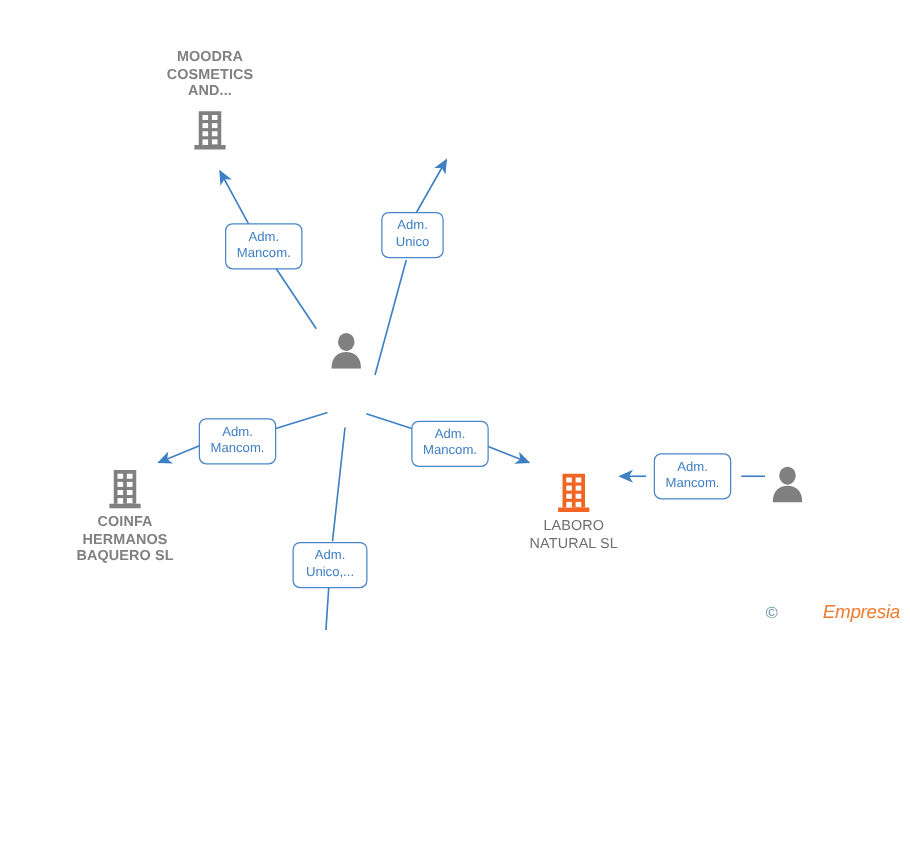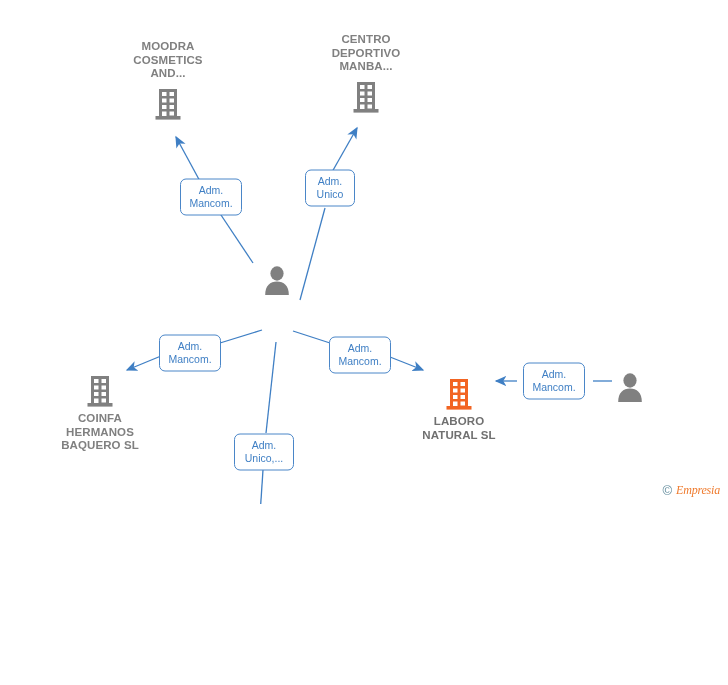--- a/index.html
+++ b/index.html
@@ -39,21 +39,21 @@
     white-space: pre-line;
   }
   .node-label.company {
     font-weight: bold;
   }
   .node-label.person {
     font-weight: normal;
   }
   .node-label.highlight {
     color: #707070;
-    font-weight: bold;
+    font-weight: normal;
   }
   .node-icon {
     display: flex;
     align-items: flex-end;
     justify-content: center;
     height: 36px;
   }
   .label-above .node-label { margin-bottom: 4px; }
   .label-below .node-label { margin-top: 4px; }
 
@@ -78,25 +78,26 @@
     display: flex;
     align-items: center;
     gap: 4px;
     font-size: 15px;
   }
   .wm-c {
     color: #5f8a9b;
     font-size: 13px;
   }
   .wm-text {
-    font-family: Liberation Serif, serif;
+    font-family: Liberation Sans, sans-serif;
     font-style: italic;
-    font-size: 12px;
+    font-size: 15px;
     color: #ef7b2e;
     letter-spacing: -0.2px;
+    margin-left: 32px;
   }
 </style>
 </head>
 <body>
 
 <div id="graph-canvas">
 
   <svg id="edges-layer" viewBox="0 0 728 685" width="728" height="685">
     <defs>
       <marker id="arrowblue" markerWidth="10" markerHeight="10" refX="8" refY="4" orient="auto" markerUnits="strokeWidth">
@@ -148,64 +149,45 @@
         <rect x="8" y="11.5" width="4.5" height="4" fill="#ffffff"></rect>
         <rect x="15.5" y="11.5" width="4.5" height="4" fill="#ffffff"></rect>
         <rect x="8" y="18" width="4.5" height="4" fill="#ffffff"></rect>
         <rect x="15.5" y="18" width="4.5" height="4" fill="#ffffff"></rect>
         <rect x="8" y="24.5" width="4.5" height="4.5" fill="#ffffff"></rect>
         <rect x="15.5" y="24.5" width="4.5" height="4" fill="#ffffff"></rect>
       </svg>
     </div>
   </div>
 
-  <div class="node label-above" style="left:366px; top:33px;">
-    <div class="node-label company">CENTRO
-DEPORTIVO
-MANBA...</div>
+
+  <div class="node label-above" style="left:277px; top:259px;">
+    <div class="node-icon">
+      <svg width="30" height="30" viewBox="0 0 30 30" aria-hidden="true">
+        <ellipse cx="15" cy="8.5" rx="6.6" ry="7.2" fill="#808080"></ellipse>
+        <path d="M3.2,30 C3.2,20.5 8.2,16.6 15,16.6 C21.8,16.6 26.8,20.5 26.8,30 Z" fill="#808080"></path>
+      </svg>
+    </div>
+  </div>
+
+  <div class="node label-below" style="left:100px; top:372px;">
     <div class="node-icon">
       <svg width="28" height="34" viewBox="0 0 28 34" aria-hidden="true">
         <rect x="5" y="2" width="18" height="27" fill="#808080"></rect>
         <rect x="1.5" y="29" width="25" height="3.6" fill="#808080"></rect>
         <rect x="8" y="5" width="4.5" height="4" fill="#ffffff"></rect>
         <rect x="15.5" y="5" width="4.5" height="4" fill="#ffffff"></rect>
         <rect x="8" y="11.5" width="4.5" height="4" fill="#ffffff"></rect>
         <rect x="15.5" y="11.5" width="4.5" height="4" fill="#ffffff"></rect>
         <rect x="8" y="18" width="4.5" height="4" fill="#ffffff"></rect>
         <rect x="15.5" y="18" width="4.5" height="4" fill="#ffffff"></rect>
         <rect x="8" y="24.5" width="4.5" height="4.5" fill="#ffffff"></rect>
         <rect x="15.5" y="24.5" width="4.5" height="4" fill="#ffffff"></rect>
       </svg>
     </div>
-  </div>
-
-  <div class="node label-above" style="left:277px; top:259px;">
-    <div class="node-icon">
-      <svg width="30" height="30" viewBox="0 0 30 30" aria-hidden="true">
-        <ellipse cx="15" cy="8.5" rx="6.6" ry="7.2" fill="#808080"></ellipse>
-        <path d="M3.2,30 C3.2,20.5 8.2,16.6 15,16.6 C21.8,16.6 26.8,20.5 26.8,30 Z" fill="#808080"></path>
-      </svg>
-    </div>
-  </div>
-
-  <div class="node label-below" style="left:100px; top:372px;">
-    <div class="node-icon">
-      <svg width="28" height="34" viewBox="0 0 28 34" aria-hidden="true">
-        <rect x="5" y="2" width="18" height="27" fill="#808080"></rect>
-        <rect x="1.5" y="29" width="25" height="3.6" fill="#808080"></rect>
-        <rect x="8" y="5" width="4.5" height="4" fill="#ffffff"></rect>
-        <rect x="15.5" y="5" width="4.5" height="4" fill="#ffffff"></rect>
-        <rect x="8" y="11.5" width="4.5" height="4" fill="#ffffff"></rect>
-        <rect x="15.5" y="11.5" width="4.5" height="4" fill="#ffffff"></rect>
-        <rect x="8" y="18" width="4.5" height="4" fill="#ffffff"></rect>
-        <rect x="15.5" y="18" width="4.5" height="4" fill="#ffffff"></rect>
-        <rect x="8" y="24.5" width="4.5" height="4.5" fill="#ffffff"></rect>
-        <rect x="15.5" y="24.5" width="4.5" height="4" fill="#ffffff"></rect>
-      </svg>
-    </div>
     <div class="node-label company">COINFA
 HERMANOS
 BAQUERO SL</div>
   </div>
 
   <div class="node label-below" style="left:459px; top:375px;">
     <div class="node-icon">
       <svg width="28" height="34" viewBox="0 0 28 34" aria-hidden="true">
         <rect x="5" y="2" width="18" height="27" fill="#f26422"></rect>
         <rect x="1.5" y="29" width="25" height="3.6" fill="#f26422"></rect>

